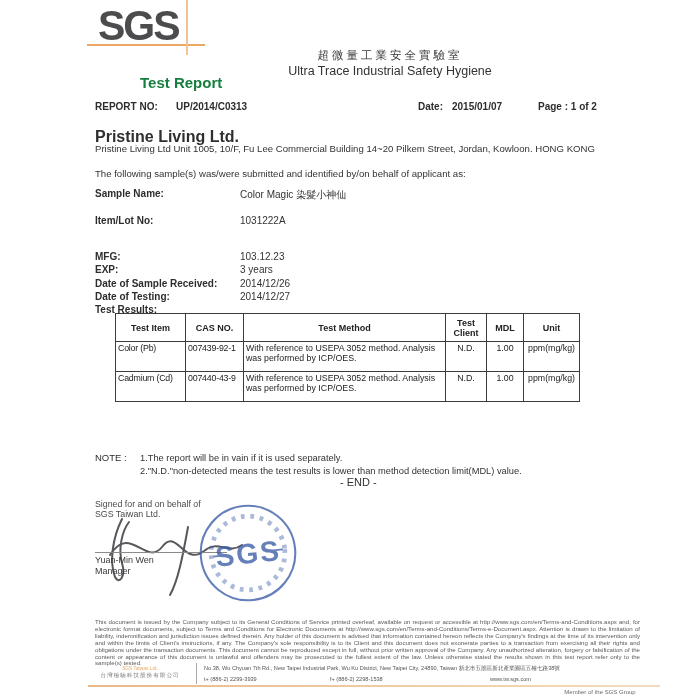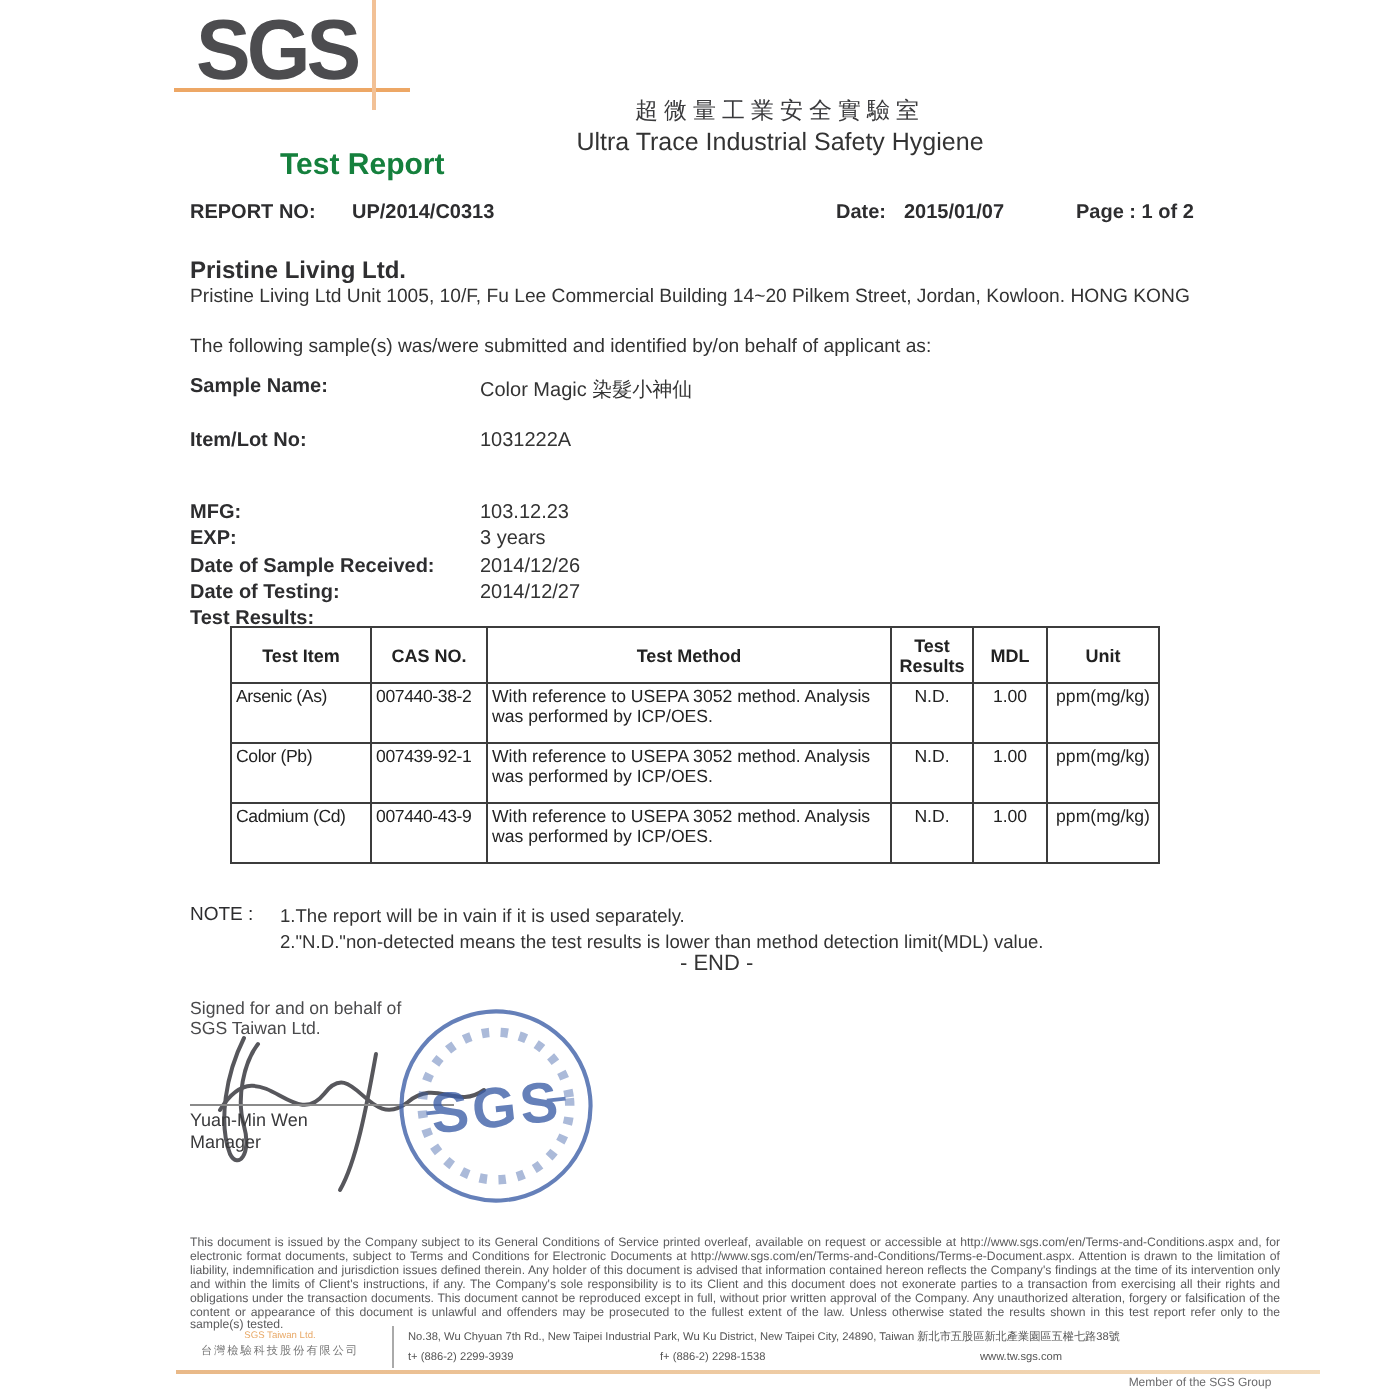--- a/index.html
+++ b/index.html
@@ -16,21 +16,21 @@
     font-size:11.5px;letter-spacing:3px;color:#3a3a3c;font-family:"DejaVu Serif", serif;}
   .lab-en{position:absolute;left:240px;top:64px;width:300px;text-align:center;font-size:12.5px;color:#333;}
   .doc-title{position:absolute;left:140px;top:74px;font-size:15px;font-weight:bold;color:#15803d;}
   .report-line{position:absolute;left:0;top:101px;width:700px;font-size:10px;font-weight:bold;color:#2d2d2f;}
   .report-line .rl-no-label{position:absolute;left:95px;}
   .report-line .rl-no{position:absolute;left:176px;}
   .report-line .rl-date-label{position:absolute;left:418px;}
   .report-line .rl-date{position:absolute;left:452px;}
   .report-line .rl-page{position:absolute;left:538px;}
   
-  .applicant-name{position:absolute;left:95px;top:128px;font-size:12px;font-weight:bold;}
+  .applicant-name{position:absolute;left:95px;top:128px;font-size:16px;font-weight:bold;}
   .applicant-address{position:absolute;left:95px;top:143px;width:545px;font-size:9.6px;color:#333;}
   .intro-line{position:absolute;left:95px;top:168px;width:545px;font-size:9.6px;color:#333;}
   
   .field-row{position:absolute;left:95px;width:540px;font-size:10px;}
   .field-row .f-label{font-weight:bold;color:#2d2d2f;}
   .field-row .f-value{position:absolute;left:145px;font-weight:normal;color:#333;}
   
   .results-table{position:absolute;left:115px;top:313px;border-collapse:collapse;table-layout:fixed;
     font-size:8.8px;color:#222;}
   .results-table th,.results-table td{border:1px solid #3c3c3c;padding:1px 2px;vertical-align:top;}
@@ -128,31 +128,23 @@
         <col class="col-method">
       <col class="col-result">
         <col class="col-mdl">
         <col class="col-unit">
     </colgroup>
     <tbody>
         <tr>
       <th>Test Item</th>
       <th>CAS NO.</th>
       <th>Test Method</th>
-      <th>Test Results</th>
+      <th>Test Client</th>
       <th>MDL</th>
       <th>Unit</th>
-    </tr>
-    <tr>
-      <td class="c-item">Arsenic (As)</td>
-      <td class="c-cas">007440-38-2</td>
-      <td class="c-method">With reference to USEPA 3052 method. Analysis was performed by ICP/OES.</td>
-      <td class="c-result">N.D.</td>
-      <td class="c-mdl">1.00</td>
-      <td class="c-unit">ppm(mg/kg)</td>
     </tr>
     <tr>
       <td class="c-item">Color (Pb)</td>
       <td class="c-cas">007439-92-1</td>
       <td class="c-method">With reference to USEPA 3052 method. Analysis was performed by ICP/OES.</td>
       <td class="c-result">N.D.</td>
       <td class="c-mdl">1.00</td>
       <td class="c-unit">ppm(mg/kg)</td>
     </tr>
     <tr>

